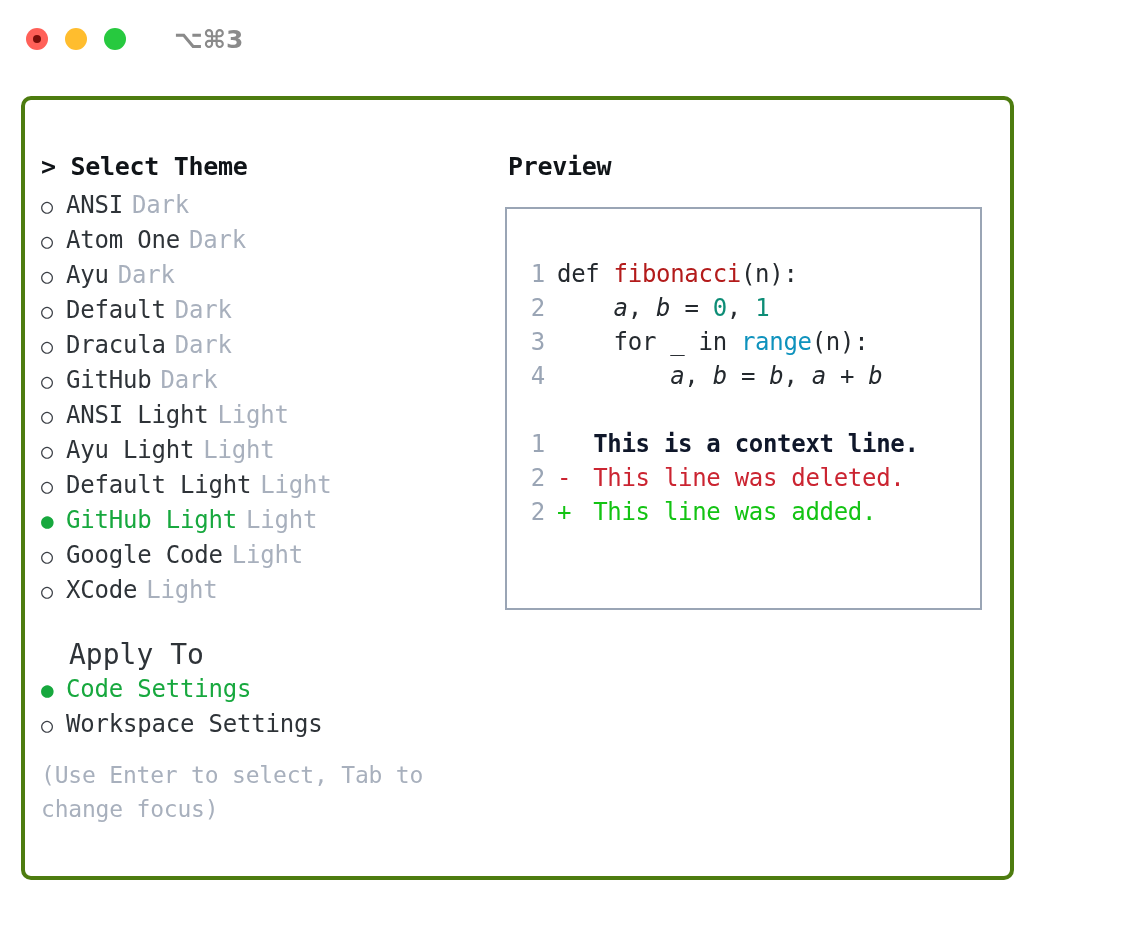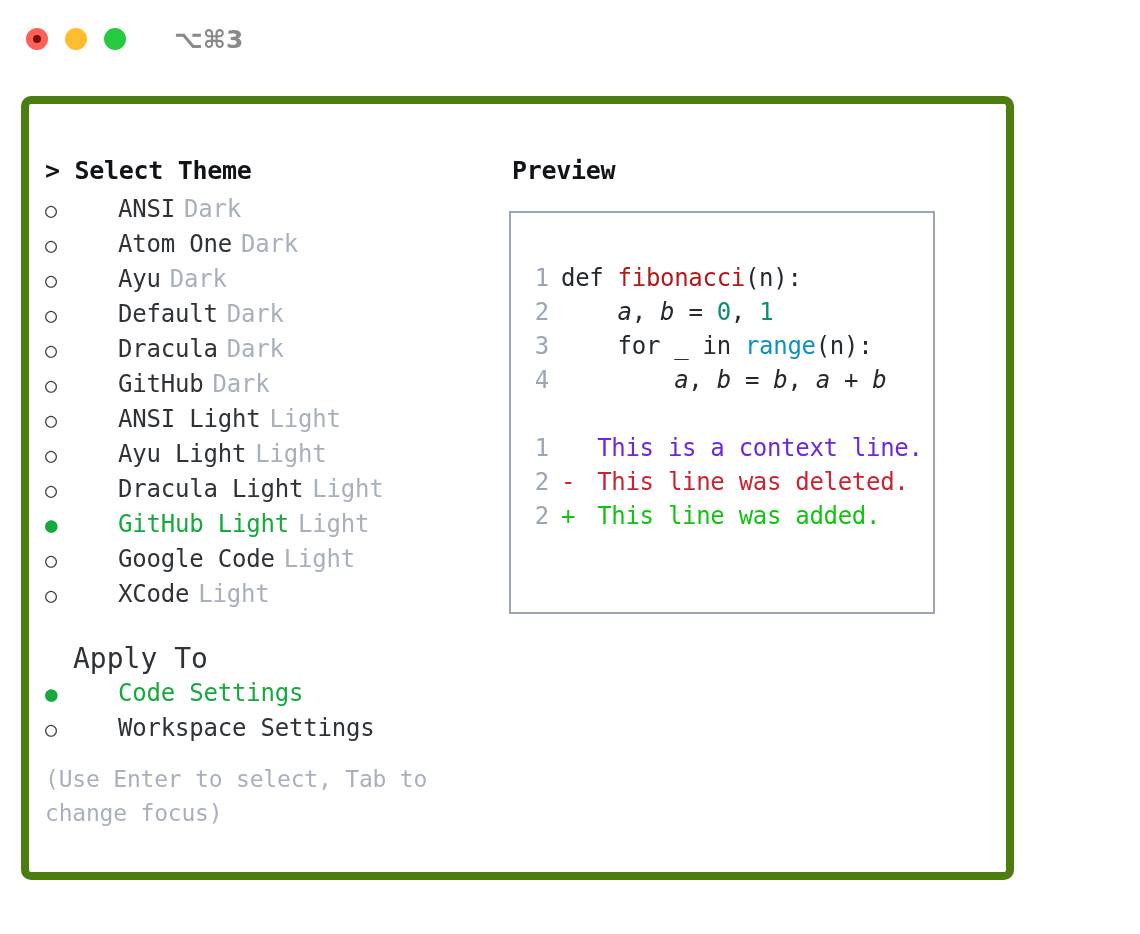--- a/index.html
+++ b/index.html
@@ -55,21 +55,21 @@
     color: #8a8a8a;
     letter-spacing: 0px;
     font-family: "DejaVu Sans", "Liberation Sans", sans-serif;
   }
 
   
   #panel {
     position: absolute;
     left: 21px; top: 96px;
     width: 993px; height: 784px;
-    border: 8px solid #4d7c0f;
+    border: 4px solid #4d7c0f;
     border-radius: 10px;
     background: #ffffff;
   }
 
   #panel-inner {
     position: absolute;
     left: 0; top: 0;
     width: 100%; height: 100%;
     display: flex;
   }
@@ -98,21 +98,21 @@
     white-space: pre;
   }
   .marker {
     display: inline-block;
     width: 25px;
     flex: 0 0 25px;
     font-size: 20px;
     color: #3b3f46;
   }
   .marker.sel { color: #17a83e; font-size: 21px; }
-  .opt-label  { color: #2e3338; margin-left: 48px; }
+  .opt-label  { color: #2e3338; }
   .opt-row.selected .opt-label { color: #17a83e; text-align: center; }
   .opt-tag {
     color: #a8b0bd;
     margin-left: 9px;
   }
 
   .section-label {
     font-size: 28px;
     line-height: 34px;
     color: #2e3338;
@@ -139,21 +139,21 @@
   #preview-title {
     font-size: 25px;
     font-weight: 700;
     color: #101418;
     letter-spacing: -0.3px;
     margin-left: 3px;
     margin-bottom: 26px;
   }
 
   #preview-box {
-    width: 426px;
+    width: 477px;
     height: 403px;
     border: 2px solid #9aa5b5;
     background: #ffffff;
     padding: 48px 0 0 14px;
   }
 
   .code-line {
     font-size: 24px;
     line-height: 34px;
     white-space: pre;
@@ -167,21 +167,21 @@
     margin-right: 12px;
   }
   .tok-plain  { color: #24292e; }
   .tok-fn     { color: #b31b1b; }
   .tok-num    { color: #0d8d76; }
   .tok-call   { color: #0e92bd; }
   .tok-var    { color: #24292e; font-style: italic; }
   .tok-kw     { color: #24292e; }
 
   .diff-gap { height: 34px; }
-  .diff-ctx { color: #6d28d9; }
+  .diff-ctx { color: #0f172a; font-weight: bold; }
   .diff-del { color: #cb2431; }
   .diff-add { color: #13c313; }
   .diff-sign { display: inline-block; width: 22px; }
 </style>
 </head>
 <body>
 
 <div id="window">
 
   <div id="titlebar">
@@ -200,21 +200,21 @@
         <div class="list-header">&gt; Select Theme</div>
         <div id="theme-list">
             <div class="opt-row"><span class="marker">○</span><span class="opt-label">ANSI</span><span class="opt-tag">Dark</span></div>
             <div class="opt-row"><span class="marker">○</span><span class="opt-label">Atom One</span><span class="opt-tag">Dark</span></div>
             <div class="opt-row"><span class="marker">○</span><span class="opt-label">Ayu</span><span class="opt-tag">Dark</span></div>
             <div class="opt-row"><span class="marker">○</span><span class="opt-label">Default</span><span class="opt-tag">Dark</span></div>
             <div class="opt-row"><span class="marker">○</span><span class="opt-label">Dracula</span><span class="opt-tag">Dark</span></div>
             <div class="opt-row"><span class="marker">○</span><span class="opt-label">GitHub</span><span class="opt-tag">Dark</span></div>
             <div class="opt-row"><span class="marker">○</span><span class="opt-label">ANSI Light</span><span class="opt-tag">Light</span></div>
             <div class="opt-row"><span class="marker">○</span><span class="opt-label">Ayu Light</span><span class="opt-tag">Light</span></div>
-            <div class="opt-row"><span class="marker">○</span><span class="opt-label">Dracula Light</span><span class="opt-tag">Light</span></div>
+            <div class="opt-row"><span class="marker">○</span><span class="opt-label">Default Light</span><span class="opt-tag">Light</span></div>
             <div class="opt-row selected"><span class="marker sel">●</span><span class="opt-label">GitHub Light</span><span class="opt-tag">Light</span></div>
             <div class="opt-row"><span class="marker">○</span><span class="opt-label">Google Code</span><span class="opt-tag">Light</span></div>
             <div class="opt-row"><span class="marker">○</span><span class="opt-label">XCode</span><span class="opt-tag">Light</span></div>
           </div>
 
         <div class="section-label">Apply To</div>
         <div id="apply-list">
             <div class="opt-row selected"><span class="marker sel">●</span><span class="opt-label">Code Settings</span></div>
             <div class="opt-row"><span class="marker">○</span><span class="opt-label">Workspace Settings</span></div>
           </div>

